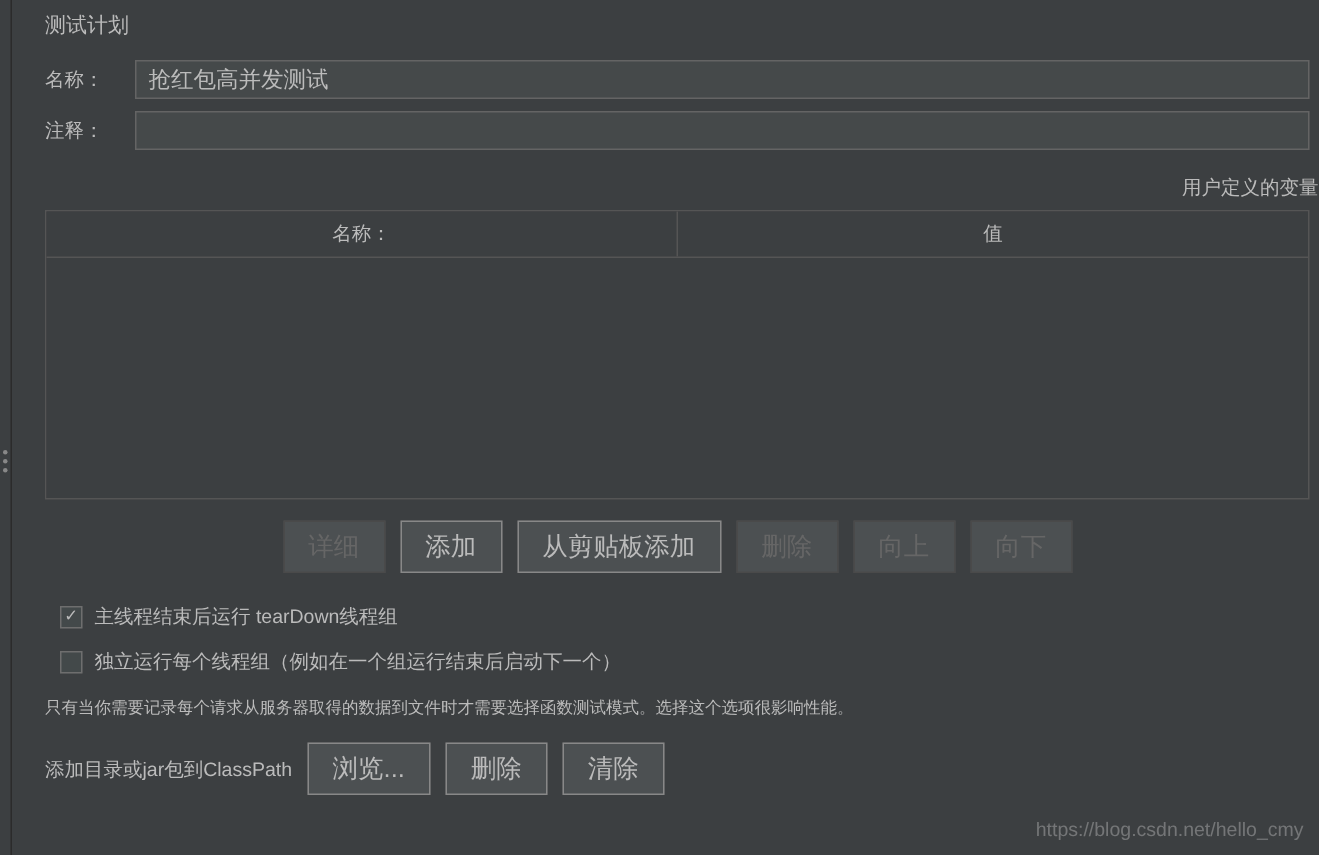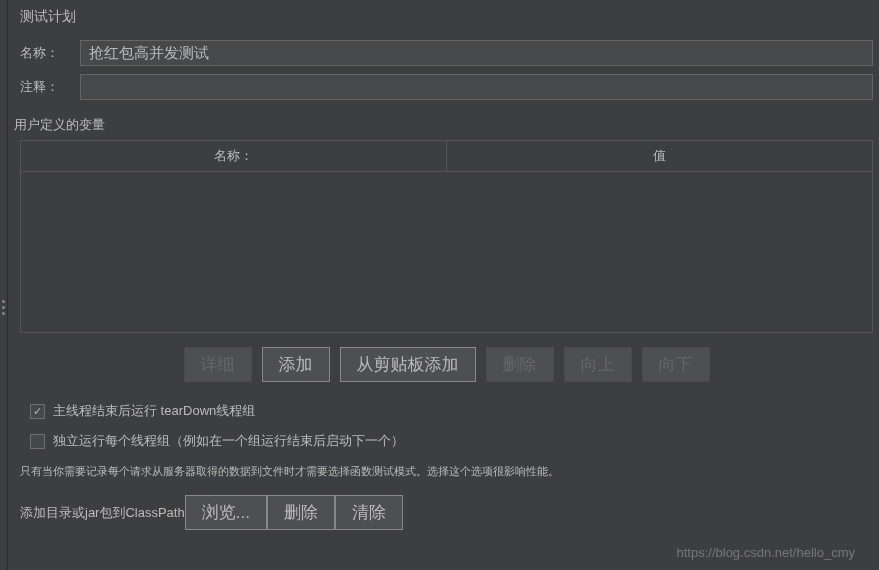--- a/index.html
+++ b/index.html
@@ -34,21 +34,21 @@
       flex-direction: column;
       gap: 3px;
     }
     .dots span {
       width: 3px;
       height: 3px;
       background: #888;
       border-radius: 50%;
     }
     .main {
-      margin-left: 14px;
+      margin-left: 24px;
       padding: 0;
     }
     .header {
       padding: 8px 6px 10px 6px;
       font-size: 14px;
       color: #bbbbbb;
     }
     .form-row {
       display: flex;
       align-items: center;
@@ -64,21 +64,21 @@
       flex: 1;
       background: #45494a;
       border: 1px solid #646464;
       color: #bbbbbb;
       padding: 4px 8px;
       font-size: 15px;
       height: 26px;
       outline: none;
     }
     .section-title {
-      text-align: left;
+      text-align: right;
       padding: 12px 0 6px 0;
       color: #bbbbbb;
     }
     .table-container {
       margin: 0 6px;
       border: 1px solid #555;
     }
     .table-header {
       display: flex;
       background: #3c3f41;
@@ -146,25 +146,25 @@
     .info-text {
       padding: 8px 6px 12px 6px;
       color: #bbbbbb;
       font-size: 11px;
       font-family: Liberation Mono, monospace;
     }
     .classpath-row {
       display: flex;
       align-items: center;
       padding: 4px 6px;
-      gap: 0;
+      gap: 10px;
     }
     .watermark {
       position: absolute;
-      right: 24px;
+      right: 10px;
       bottom: 10px;
       color: rgba(200,200,200,0.4);
       font-size: 13px;
       font-family: Arial, sans-serif;
     }
   </style>
 </head>
 <body>
 
 <div class="left-rail">

